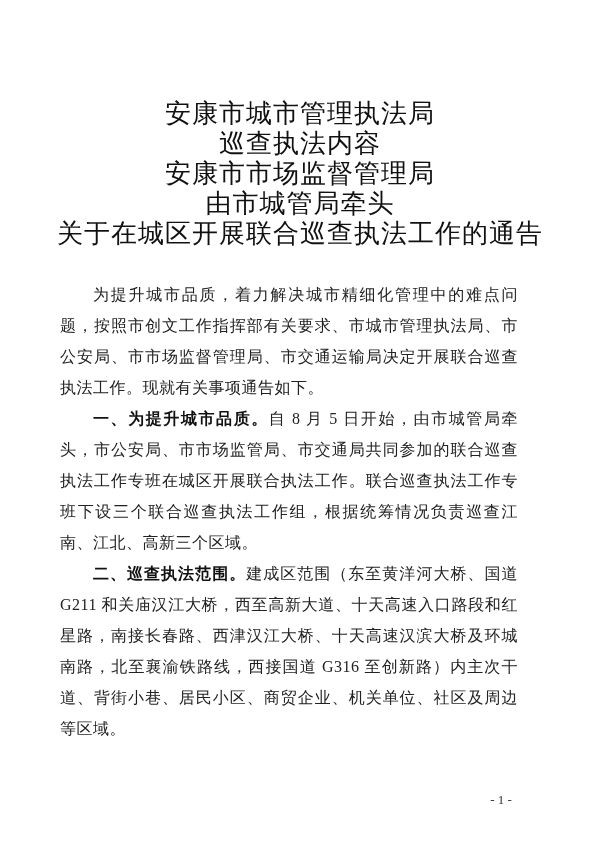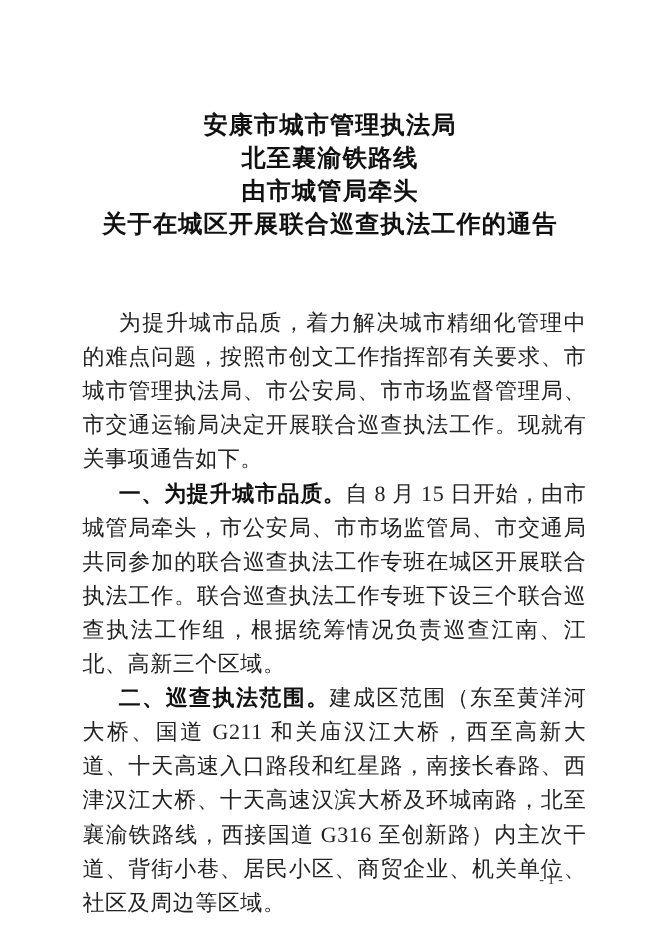--- a/index.html
+++ b/index.html
@@ -17,33 +17,33 @@
     color: #1a1a1a;
   }
   .title-block {
     position: absolute;
     top: 99px;
     left: 0;
     right: 0;
     text-align: center;
   }
   .title-line {
-    font-size: 22px;
+    font-size: 26px;
     line-height: 30px;
-    font-weight: 700;
+    font-weight: 400;
     letter-spacing: 1px;
     color: #111111;
     white-space: nowrap;
   }
   .body-block {
     position: absolute;
     top: 279px;
-    left: 75px;
+    left: 60px;
     width: 458px;
-    font-size: 20px;
+    font-size: 16px;
     line-height: 31px;
     letter-spacing: 0.5px;
     text-align: justify;
     color: #222222;
   }
   .body-block p {
     margin: 0;
     text-indent: 33px;
   }
   .lead {
@@ -62,26 +62,27 @@
     white-space: nowrap;
   }
 </style>
 </head>
 <body>
 
 <div class="page">
 
   <header class="title-block">
     <div class="title-line">安康市城市管理执法局</div>
-    <div class="title-line">北至襄渝铁路线</div>
+    <div class="title-line">巡查执法内容</div>
+    <div class="title-line">安康市市场监督管理局</div>
     <div class="title-line">由市城管局牵头</div>
     <div class="title-line">关于在城区开展联合巡查执法工作的通告</div>
   </header>
 
   <main class="body-block">
     <p><span class="lead"></span><span>为提升城市品质，着力解决城市精细化管理中的难点问题，按照市创文工作指挥部有关要求、市城市管理执法局、市公安局、市市场监督管理局、市交通运输局决定开展联合巡查执法工作。现就有关事项通告如下。</span></p>
-    <p><span class="lead">一、为提升城市品质。</span><span>自 8 月 15 日开始，由市城管局牵头，市公安局、市市场监管局、市交通局共同参加的联合巡查执法工作专班在城区开展联合执法工作。联合巡查执法工作专班下设三个联合巡查执法工作组，根据统筹情况负责巡查江南、江北、高新三个区域。</span></p>
+    <p><span class="lead">一、为提升城市品质。</span><span>自 8 月 5 日开始，由市城管局牵头，市公安局、市市场监管局、市交通局共同参加的联合巡查执法工作专班在城区开展联合执法工作。联合巡查执法工作专班下设三个联合巡查执法工作组，根据统筹情况负责巡查江南、江北、高新三个区域。</span></p>
     <p><span class="lead">二、巡查执法范围。</span><span>建成区范围（东至黄洋河大桥、国道 G211 和关庙汉江大桥，西至高新大道、十天高速入口路段和红星路，南接长春路、西津汉江大桥、十天高速汉滨大桥及环城南路，北至襄渝铁路线，西接国道 G316 至创新路）内主次干道、背街小巷、居民小区、商贸企业、机关单位、社区及周边等区域。</span></p>
   </main>
 
   <div class="page-number">- 1 -</div>
 
 </div>
 
 </body></html>

